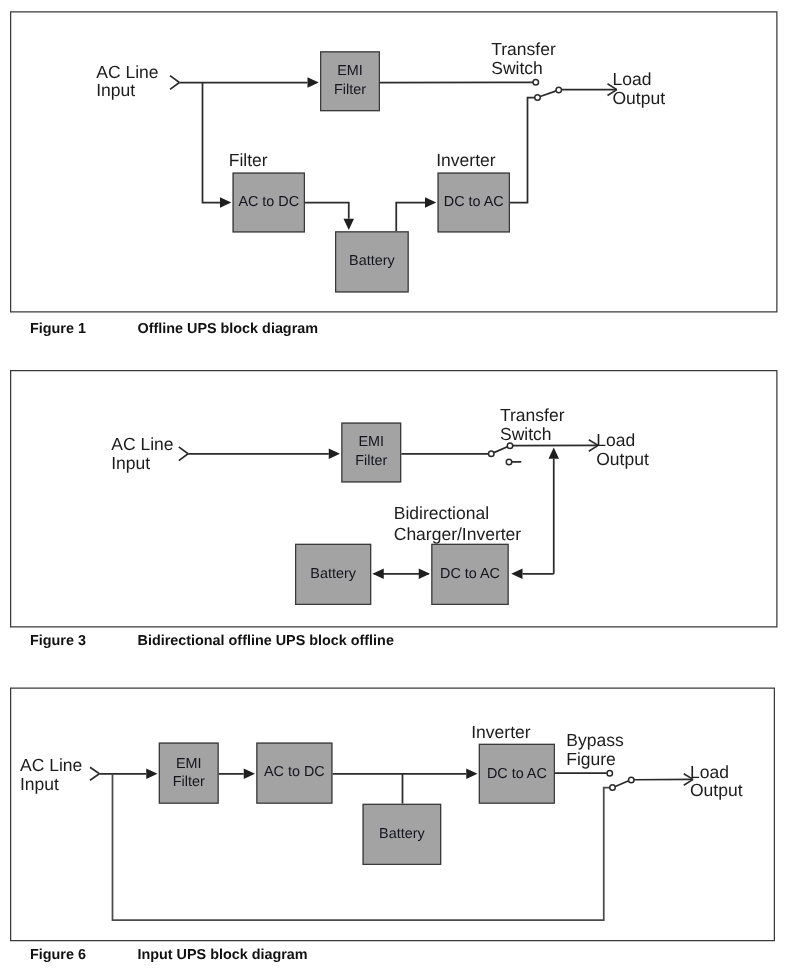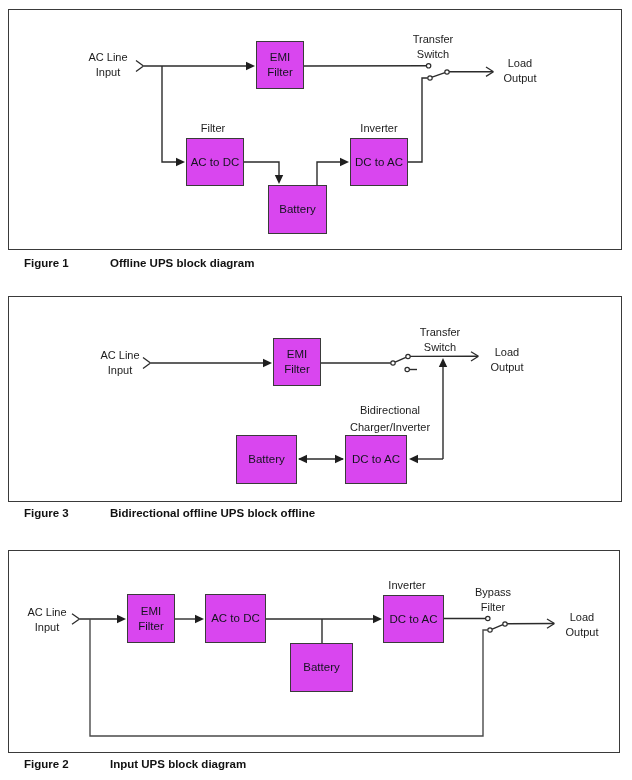--- a/index.html
+++ b/index.html
@@ -6,27 +6,27 @@
   .page{
     position:relative;width:632px;height:780px;background:#ffffff;
     font-family:"Liberation Sans",sans-serif;color:#1c1c1c;overflow:hidden;
   }
   .frame{
     position:absolute;border:1.4px solid #3a3a3a;background:#ffffff;box-sizing:border-box;
   }
   .frame svg{position:absolute;left:0;top:0;}
   .node{
     position:absolute;box-sizing:border-box;
-    background:#d946ef;border:1.4px solid #3a3a3a;
+    background:#a3a3a3;border:1.4px solid #3a3a3a;
     display:flex;align-items:center;justify-content:center;
     font-size:11.5px;line-height:15px;text-align:center;white-space:pre-line;
     color:#14141e;
   }
   .lbl{
-    position:absolute;font-size:11px;line-height:15px;text-align:center;
+    position:absolute;font-size:14px;line-height:15px;
     white-space:pre-line;color:#1c1c1c;
   }
   .lbl.wide{line-height:17px;}
   .caption{
     position:absolute;left:24px;font-size:11.5px;font-weight:bold;color:#111111;
   }
   .caption .figlabel{display:inline-block;width:86px;}
   svg line,svg polyline,svg path{stroke:#2b2b2b;stroke-width:1.4;fill:none;}
   svg path.ch{stroke-width:1.3;}
   svg polygon{fill:#1f1f1f;stroke:none;}
@@ -129,21 +129,21 @@
     </svg>
 
     <div class="lbl" style="left:80px;top:51px;width:62px;">AC Line
 Input</div>
     <div class="node" style="left:264px;top:41px;width:48px;height:48px;">EMI
 Filter</div>
     <div class="lbl" style="left:391px;top:28px;width:80px;">Transfer
 Switch</div>
     <div class="lbl" style="left:468px;top:48px;width:60px;">Load
 Output</div>
-    <div class="lbl wide" style="left:325px;top:105px;width:112px;">Bidirectional
+    <div class="lbl wide" style="left:306px;top:105px;width:112px;">Bidirectional
 Charger/Inverter</div>
     <div class="node" style="left:227px;top:138px;width:61px;height:49px;">Battery</div>
     <div class="node" style="left:336px;top:138px;width:62px;height:49px;">DC to AC</div>
   </div>
   <div class="caption" style="top:507px;">
     <span class="figlabel">Figure 3</span><span>Bidirectional offline UPS block offline</span>
   </div>
 
   <div class="frame" style="left:8px;top:550px;width:612px;height:203px;">
     <svg width="612" height="203" viewBox="0 0 612 203">
@@ -183,21 +183,21 @@
 
     <div class="lbl" style="left:7px;top:54px;width:62px;">AC Line
 Input</div>
     <div class="node" style="left:118px;top:43px;width:48px;height:49px;">EMI
 Filter</div>
     <div class="node" style="left:196px;top:43px;width:61px;height:49px;">AC to DC</div>
     <div class="node" style="left:281px;top:92px;width:63px;height:49px;">Battery</div>
     <div class="lbl" style="left:368px;top:27px;width:60px;">Inverter</div>
     <div class="node" style="left:374px;top:44px;width:61px;height:48px;">DC to AC</div>
     <div class="lbl" style="left:444px;top:34px;width:80px;">Bypass
-Filter</div>
+Figure</div>
     <div class="lbl" style="left:543px;top:59px;width:60px;">Load
 Output</div>
   </div>
   <div class="caption" style="top:758px;">
-    <span class="figlabel">Figure 2</span><span>Input UPS block diagram</span>
+    <span class="figlabel">Figure 6</span><span>Input UPS block diagram</span>
   </div>
 
 </div>
 
 </body></html>

